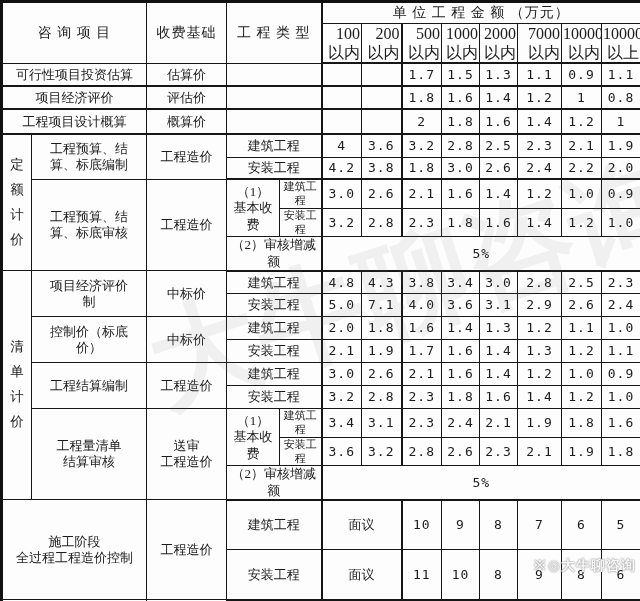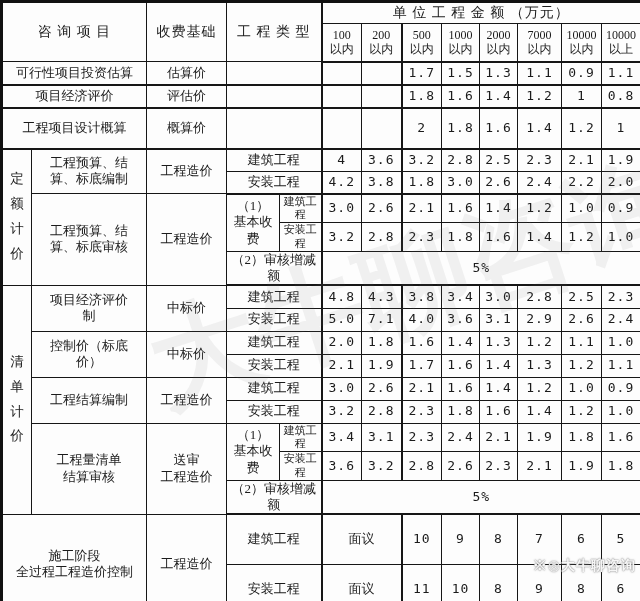--- a/index.html
+++ b/index.html
@@ -17,21 +17,21 @@
     border-collapse:collapse; table-layout:fixed;
     width:640px; border:3px solid #111;
   }
   td {
     border:1px solid #161616;
     text-align:center; vertical-align:middle;
     font-size:13px; line-height:1.25;
     white-space:pre-line; overflow:hidden; padding:0 1px;
   }
   .hdr { font-size:14px; letter-spacing:1px;margin-top:33px; }
-  .sub { font-size:12px; line-height:1.2; }
+  .sub { font-size:16px; line-height:1.2;text-align:right; }
   .num {
     font-family:"DejaVu Sans Mono","Liberation Mono",monospace;
     font-size:13px; letter-spacing:1px;
   }
   .vgroup { line-height:1.85; font-size:13.5px; letter-spacing:0; padding:0 6px; }
   .small { font-size:11px; }
   .vb { border-left-width:2px; }
   tr.hb td { border-bottom-width:2px; }
   .wm-diag {
     position:absolute; left:140px; top:210px;
@@ -40,21 +40,21 @@
     pointer-events:none; z-index:5; font-weight:bold;
   }
   .wm-corner {
     position:absolute; right:4px; top:557px;
     font-size:14px; font-weight:bold; letter-spacing:1px;
     color:rgba(255,255,255,0.92);
     text-shadow:0 0 2px rgba(140,140,140,0.9), 0 0 1px rgba(120,120,120,0.9);
     pointer-events:none; z-index:6; white-space:nowrap;
   }
   
-  .h22{height:22px}.h38{height:38px}.h23{height:23px}.h25{height:41px}
+  .h22{height:22px}.h38{height:38px}.h23{height:23px}.h25{height:25px}
   .h15{height:15px}.h16{height:16px}.h50{height:50px}
 </style>
 </head>
 <body>
 
 <div class="wrap">
   <div class="wm-diag">大牛聊咨询</div>
   <div class="wm-corner">※◎大牛聊咨询</div>
 
   <table>

